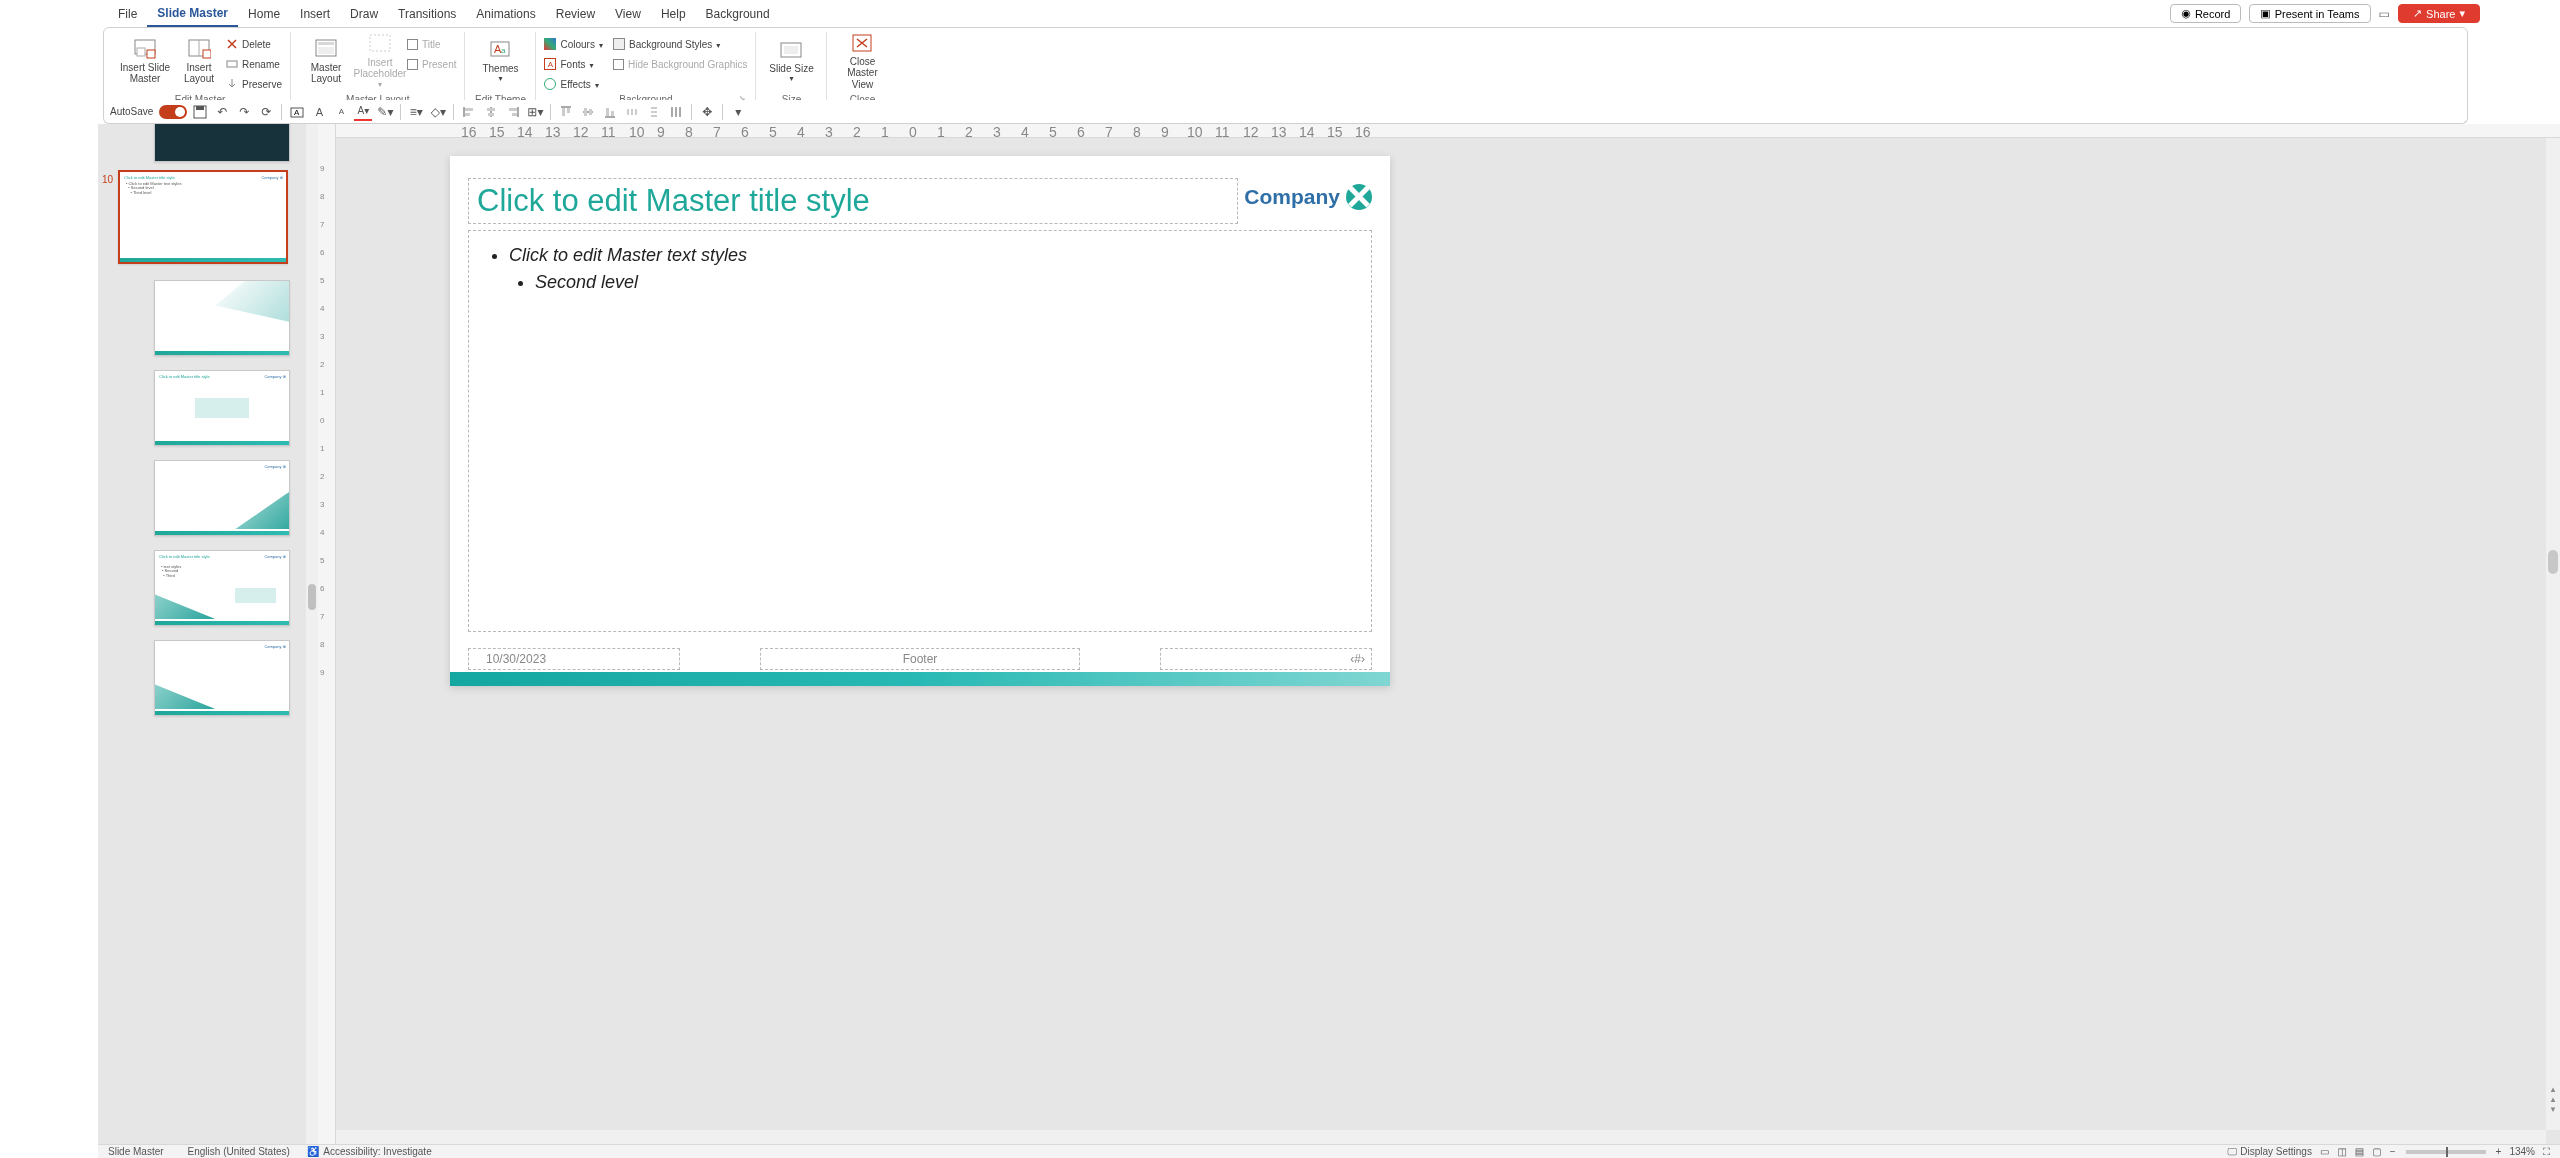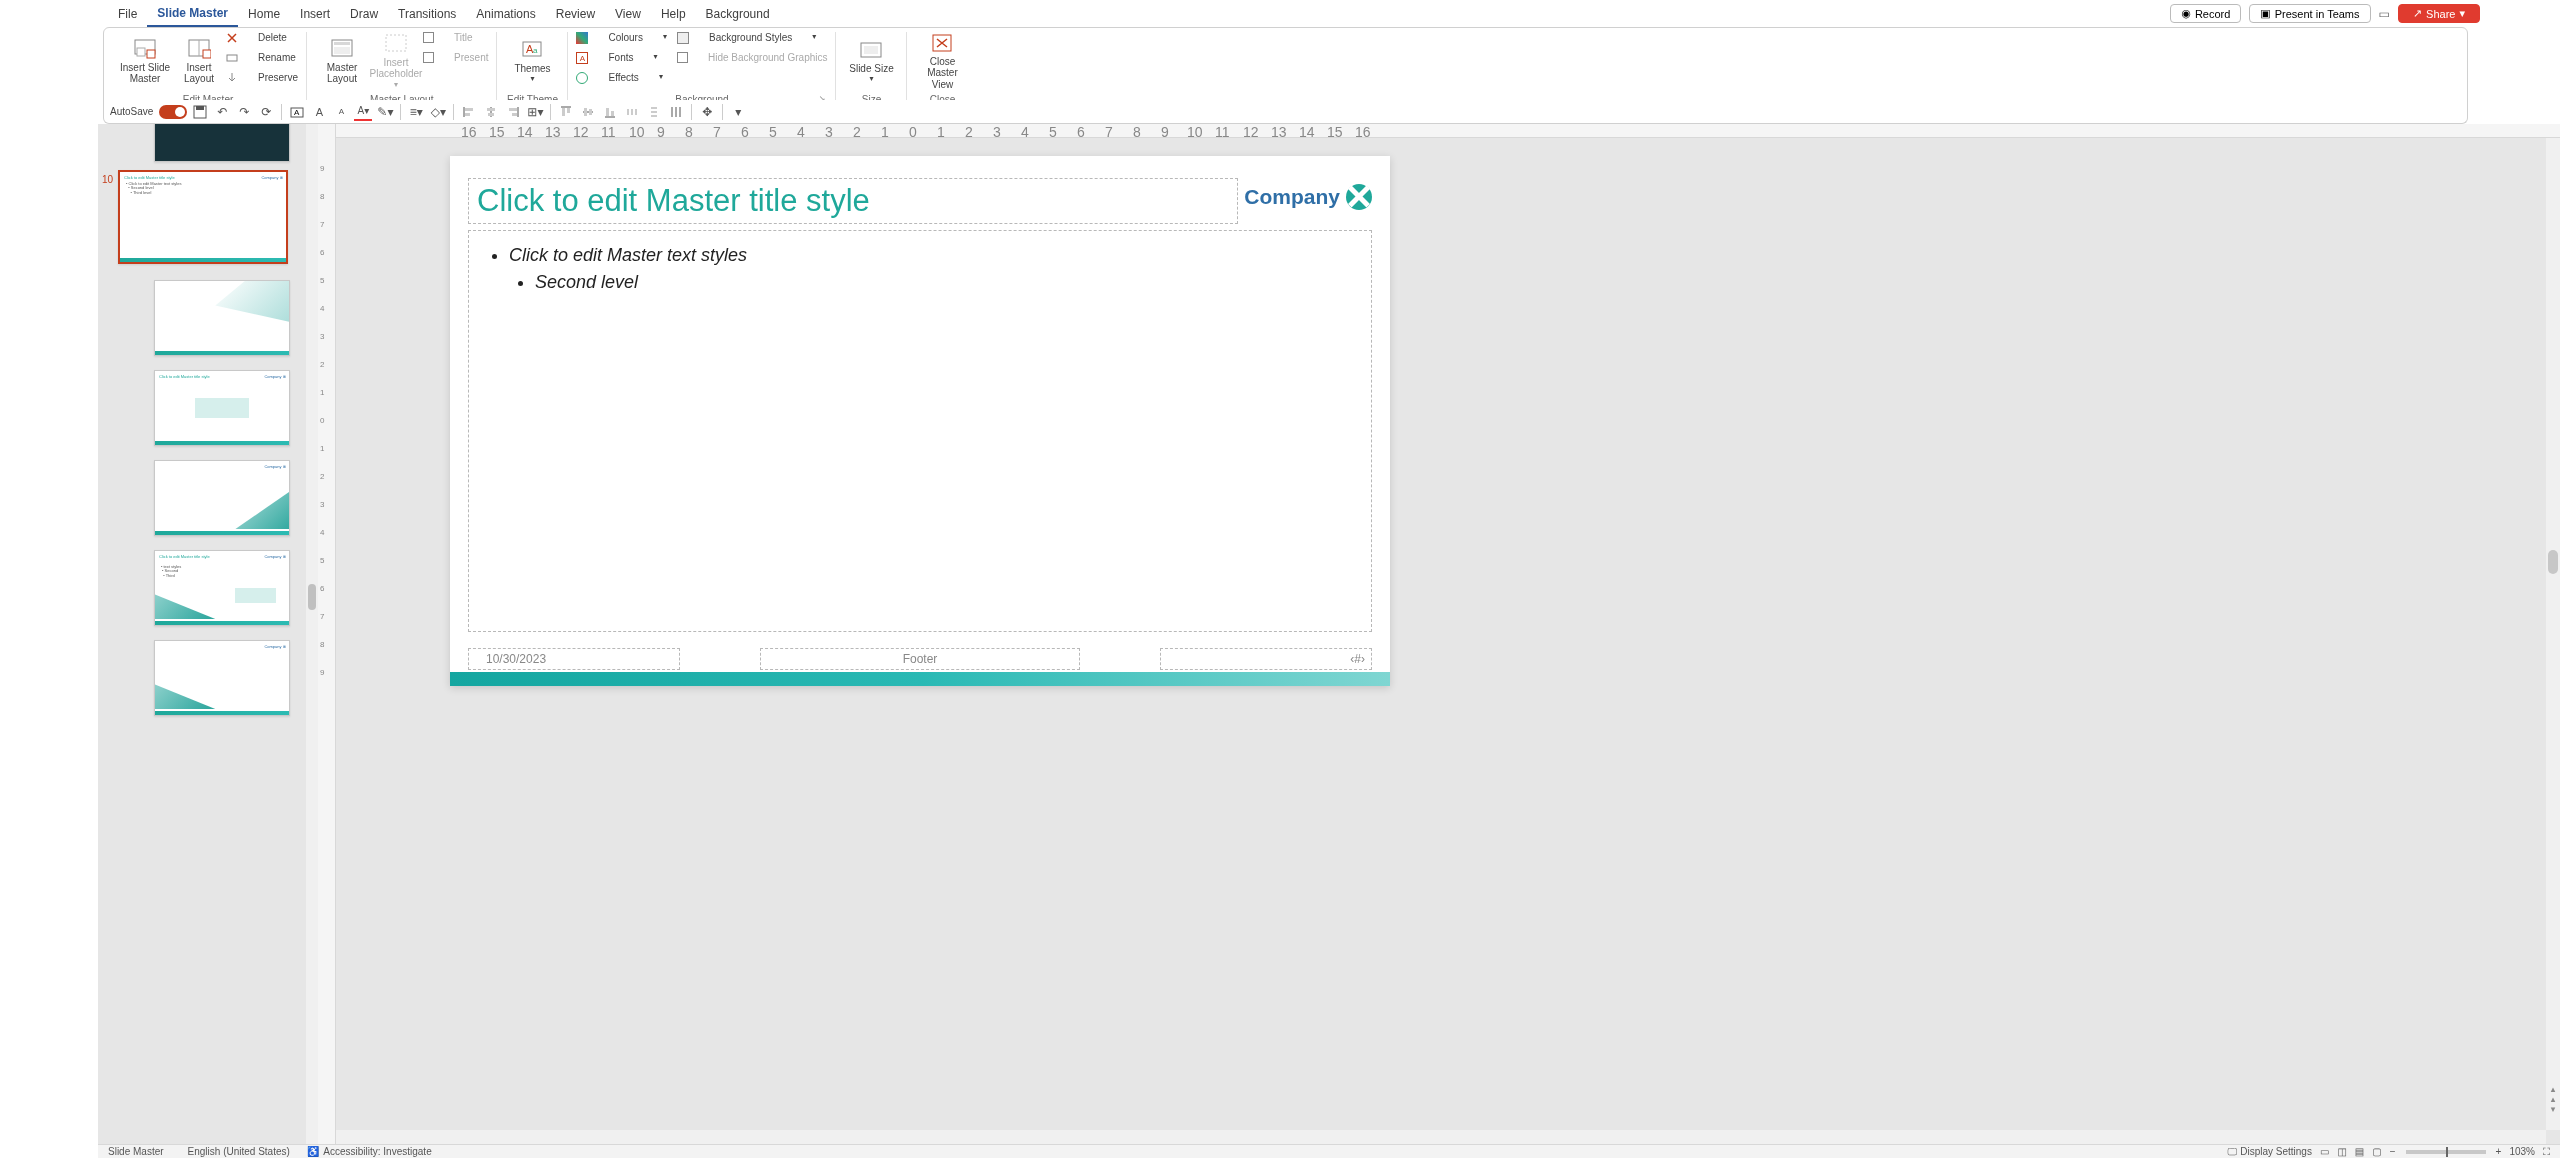--- a/index.html
+++ b/index.html
@@ -17,21 +17,21 @@
 
 .ribbon { position: absolute; left: 103px; top: 27px; right: 92px; background: #fff; border: 1px solid #d0d0d0; border-radius: 6px; padding: 4px 6px 0 6px; }
 .ribbon-groups { display: flex; }
 .rgroup { border-right: 1px solid #e1e1e1; padding: 0 8px; display: flex; flex-direction: column; }
 .rgroup:last-of-edit { border-right: none; }
 .rgroup-body { display: flex; align-items: flex-start; height: 60px; }
 .rgroup-label { text-align: center; font-size: 10px; color: #666; padding: 2px 0 4px; }
 .big-btn { display: flex; flex-direction: column; align-items: center; justify-content: center; width: 54px; height: 58px; font-size: 10px; color: #444; text-align: center; cursor: pointer; line-height: 1.15; }
 .big-btn svg { margin-bottom: 2px; }
 .mini-col { display: flex; flex-direction: column; justify-content: center; gap: 2px; }
-.mini-row { display: flex; align-items: flex-start; gap: 20px; font-size: 10px; color: #444; height: 18px; cursor: pointer; }
+.mini-row { display: flex; align-items: flex-end; gap: 4px; font-size: 10px; color: #444; height: 18px; cursor: pointer; }
 .mini-row.disabled { color: #aaa; }
 .mini-row svg, .mini-row .sq { flex-shrink: 0; }
 .sq { width: 12px; height: 12px; border: 1px solid #888; display: inline-block; }
 .chk { width: 11px; height: 11px; border: 1px solid #888; display: inline-block; }
 .ribbon-collapse { position: absolute; right: 8px; bottom: 4px; font-size: 10px; color: #666; cursor: pointer; }
 .dialog-launcher { font-size: 8px; color: #888; margin-left: auto; padding-right: 2px; }
 
 
 .qat { position: absolute; left: 103px; right: 92px; top: 100px; height: 24px; background: #fff; border: 1px solid #d0d0d0; border-top: none; border-radius: 0 0 6px 6px; display: flex; align-items: center; padding: 0 6px; gap: 4px; }
 .qat-label { font-size: 10px; color: #444; margin-right: 2px; }
@@ -550,15 +550,15 @@
     <span>🖵</span>
     <span>Display Settings</span>
   </span>
   <span class="sbtn">▭</span>
   <span class="sbtn">◫</span>
   <span class="sbtn">▤</span>
   <span class="sbtn">▢</span>
   <span class="sbtn">−</span>
   <span class="zoom-track"></span>
   <span class="sbtn">+</span>
-  <span class="sbtn">103%</span>
+  <span class="sbtn">134%</span>
   <span class="sbtn">⛶</span>
 </div>
 
 </body></html>

